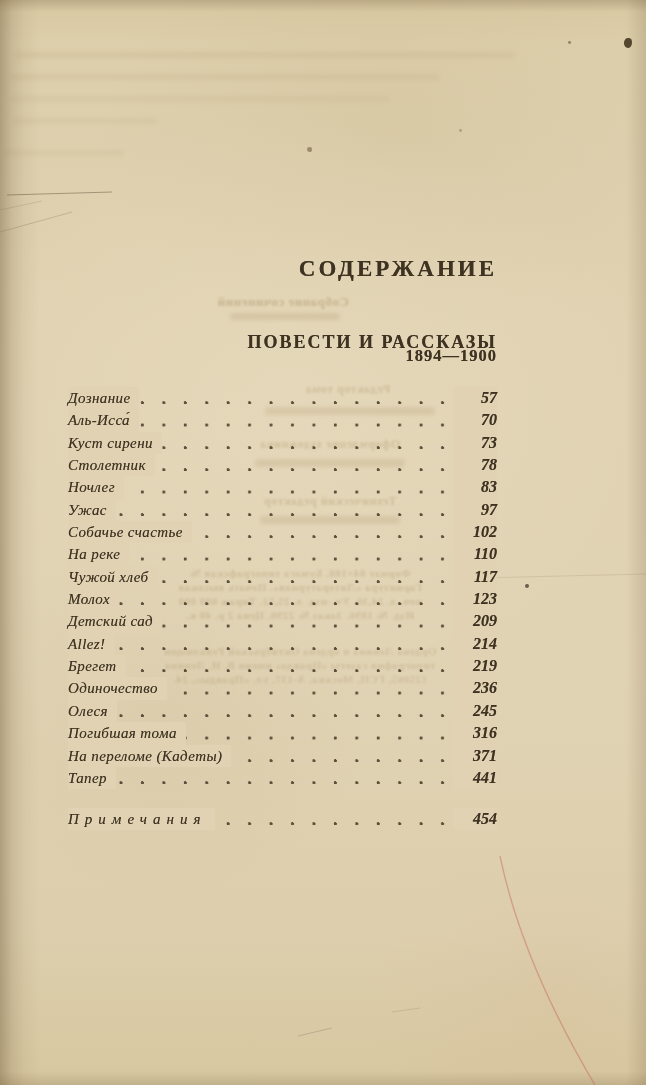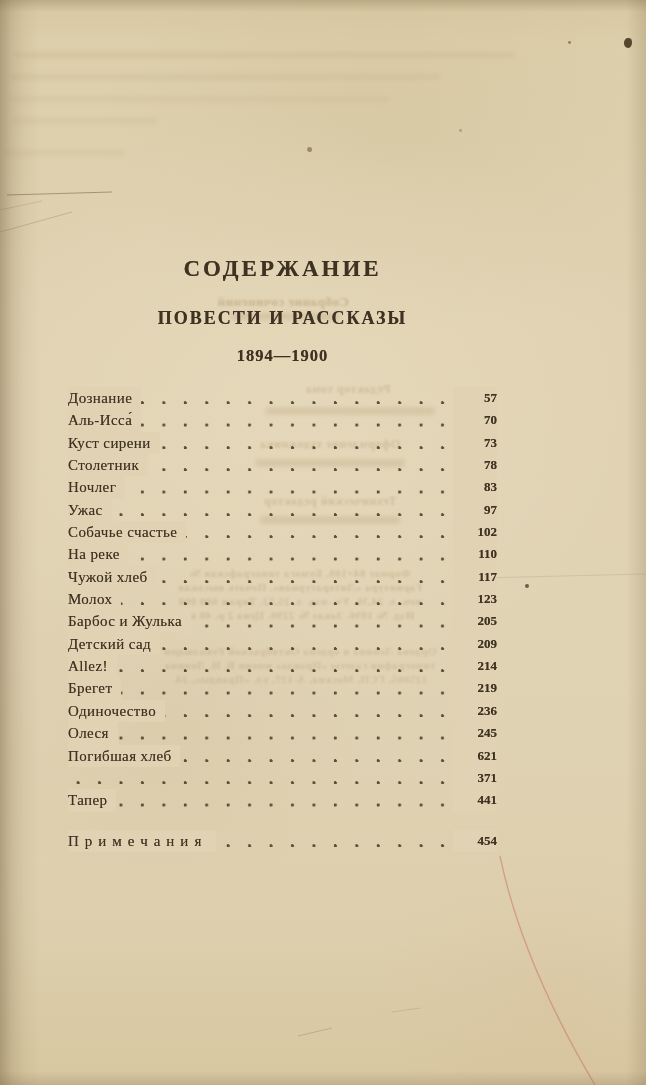--- a/index.html
+++ b/index.html
@@ -17,38 +17,38 @@
   .edge-left{left:0;top:0;bottom:0;width:40px;
     background:linear-gradient(90deg,rgba(110,90,58,.42),rgba(120,98,64,.20) 12px,rgba(130,108,70,.08) 24px,rgba(130,108,70,0) 40px);}
   .edge-top{left:0;top:0;right:0;height:12px;
     background:linear-gradient(180deg,rgba(110,90,58,.26),rgba(110,90,58,0));}
   .edge-right{right:0;top:0;bottom:0;width:20px;
     background:linear-gradient(270deg,rgba(110,90,58,.20),rgba(110,90,58,0));}
   .edge-bottom{left:0;bottom:0;right:0;height:14px;
     background:linear-gradient(0deg,rgba(110,90,58,.20),rgba(110,90,58,0));}
 
   .text-block{position:absolute;left:68px;top:0;width:429px;color:var(--ink,#3e3222);}
-  .heading{position:absolute;left:0;width:100%;text-align:center;font-weight:bold;
+  .heading{position:absolute;left:0;width:100%;text-align:right;font-weight:bold;
     text-shadow:0 0 .5px rgba(62,50,34,.7);}
   .heading-main{top:256px;font-size:23px;letter-spacing:3px;}
-  .heading-section{top:308px;font-size:18px;letter-spacing:2px;}
+  .heading-section{top:332px;font-size:18px;letter-spacing:2px;}
   .heading-years{top:346px;font-size:16.5px;letter-spacing:1px;}
 
   .toc{position:absolute;left:0;top:387px;width:100%;}
   .toc-row{
     display:flex;align-items:flex-start;height:22.35px;line-height:22.35px;
     font-size:15px;white-space:nowrap;
     background-image:radial-gradient(circle at 10px 16px, rgba(62,50,34,.82) 1.35px, rgba(62,50,34,0) 1.8px);
-    background-size:21.45px 22.35px;background-repeat:repeat;
+    background-size:21.45px 22.35px;background-repeat:repeat;font-style:italic;
   }
   .toc-title{background:var(--paper,#e0d2b2);padding-right:9px;letter-spacing:.4px;
     text-shadow:0 0 .4px rgba(62,50,34,.6);}
   .toc-fill{flex:1;}
   .toc-page{background:var(--paper,#e0d2b2);padding-left:8px;min-width:36px;text-align:right;
-    font-weight:bold;font-size:13px;text-shadow:0 0 .4px rgba(62,50,34,.6);}
+    font-weight:bold;font-size:16px;text-shadow:0 0 .4px rgba(62,50,34,.6);}
   .notes-row{margin-top:18.5px;}
   .notes-row .toc-title{letter-spacing:6px;}
 
   .ghost{position:absolute;color:#a0855a;transform:translateX(-50%) scaleX(-1);
     filter:blur(.8px);white-space:nowrap;font-weight:bold;letter-spacing:.5px;pointer-events:none;}
   .ghost-bar{position:absolute;background:#9a8058;border-radius:3px;
     transform:translateX(-50%);filter:blur(2px);pointer-events:none;}
   .spot{position:absolute;border-radius:50% 45% 55% 50%;pointer-events:none;}
   svg.marks{position:absolute;left:0;top:0;pointer-events:none;}
 </style>
@@ -148,25 +148,20 @@
     <span class="toc-title">Чужой хлеб</span>
     <span class="toc-fill"></span>
     <span class="toc-page">117</span>
   </div>
       <div class="toc-row">
     <span class="toc-title">Молох</span>
     <span class="toc-fill"></span>
     <span class="toc-page">123</span>
   </div>
       <div class="toc-row">
-    <span class="toc-title">Барбос и Жулька</span>
-    <span class="toc-fill"></span>
-    <span class="toc-page">205</span>
-  </div>
-      <div class="toc-row">
     <span class="toc-title">Детский сад</span>
     <span class="toc-fill"></span>
     <span class="toc-page">209</span>
   </div>
       <div class="toc-row">
     <span class="toc-title">Allez!</span>
     <span class="toc-fill"></span>
     <span class="toc-page">214</span>
   </div>
       <div class="toc-row">
@@ -178,25 +173,26 @@
     <span class="toc-title">Одиночество</span>
     <span class="toc-fill"></span>
     <span class="toc-page">236</span>
   </div>
       <div class="toc-row">
     <span class="toc-title">Олеся</span>
     <span class="toc-fill"></span>
     <span class="toc-page">245</span>
   </div>
       <div class="toc-row">
-    <span class="toc-title">Погибшая хлеб</span>
-    <span class="toc-fill"></span>
-    <span class="toc-page">621</span>
-  </div>
-      <div class="toc-row">
+    <span class="toc-title">Погибшая тома</span>
+    <span class="toc-fill"></span>
+    <span class="toc-page">316</span>
+  </div>
+      <div class="toc-row">
+    <span class="toc-title">На переломе (Кадеты)</span>
     <span class="toc-fill"></span>
     <span class="toc-page">371</span>
   </div>
       <div class="toc-row">
     <span class="toc-title">Тапер</span>
     <span class="toc-fill"></span>
     <span class="toc-page">441</span>
   </div>
       <div class="toc-row notes-row">
     <span class="toc-title">Примечания</span>

